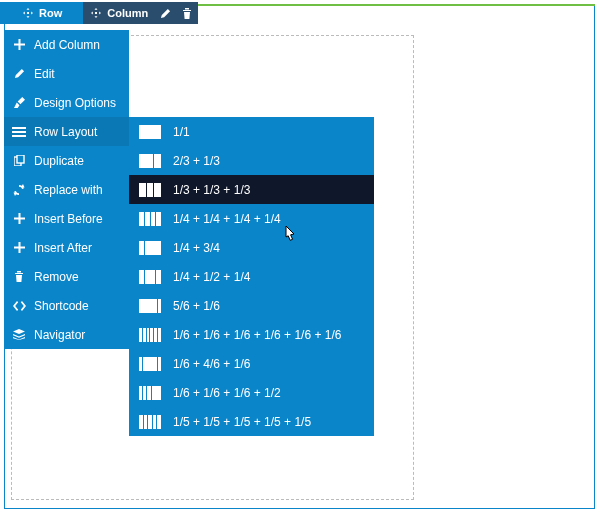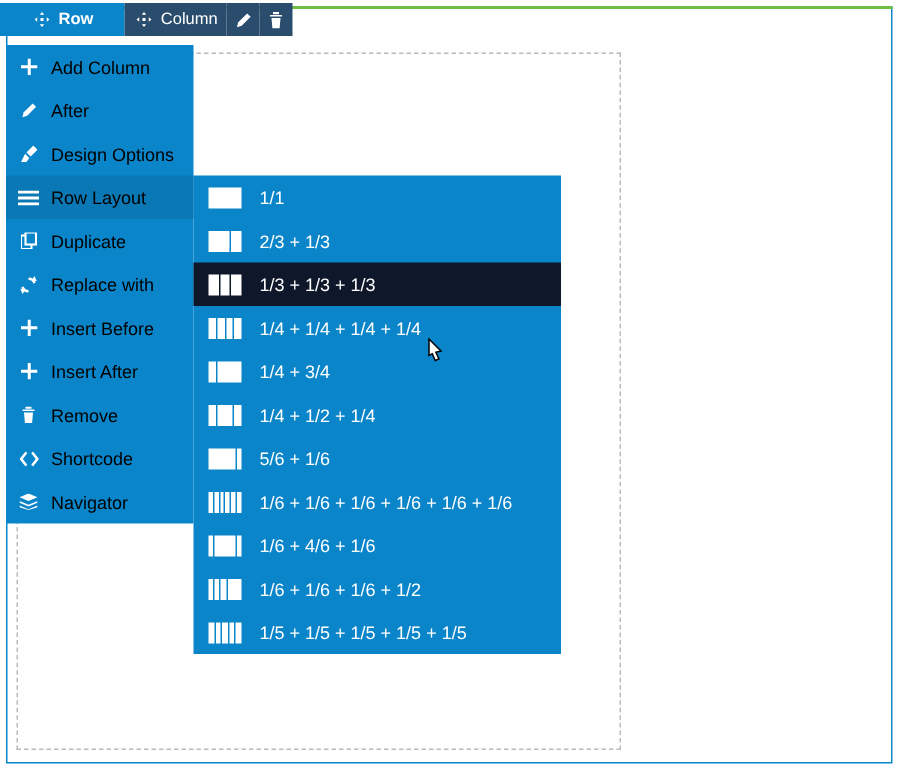--- a/index.html
+++ b/index.html
@@ -2,23 +2,23 @@
 <html><head>
 <meta charset="utf-8">
 <style>
 *{box-sizing:border-box;margin:0;padding:0}
 body{font-family:-apple-system,BlinkMacSystemFont,"Segoe UI",Arial,sans-serif;font-size:12px;background:#fff;width:599px;height:513px;position:relative;overflow:hidden}
 .canvas{position:absolute;left:4px;top:4px;right:4px;bottom:4px;border:1px solid #0b85c9}
 .canvas::before{content:"";position:absolute;top:-1px;left:-1px;right:-1px;height:2px;background:#6fbf44}
 .placeholder{position:absolute;left:6px;top:30px;right:180px;bottom:8px;border:1px dashed #bbb}
 .toolbar{position:absolute;left:0;top:2px;height:22px;display:flex;align-items:stretch;color:#fff;font-size:11px}
 .tool-row{background:#0b85c9;display:flex;align-items:center;padding:0 21px;gap:4px;font-weight:600;cursor:pointer}
-.tool-col{background:#2a4d6e;display:flex;align-items:center;padding:0 6px;gap:4px;font-weight:400;cursor:pointer}
+.tool-col{background:#2a4d6e;display:flex;align-items:center;padding:0 6px;gap:4px;font-weight:700;cursor:pointer}
 .tool-icon{background:#2a4d6e;display:flex;align-items:center;justify-content:center;width:22px;cursor:pointer}
-.menu{position:absolute;left:4px;top:30px;width:125px;background:#0b85c9;color:#000000;display:flex;flex-direction:column}
+.menu{position:absolute;left:4px;top:30px;width:125px;background:#0b85c9;color:#ffffff;display:flex;flex-direction:column}
 .menu-item{display:flex;align-items:center;height:29px;padding:0 8px;gap:8px;cursor:pointer;font-size:12px}
 .menu-item.active{background:#0a78b5}
 .ic{width:14px;height:14px;display:flex;align-items:center;justify-content:center;flex-shrink:0}
 .submenu{position:absolute;left:129px;top:117px;width:245px;background:#0b85c9;color:#fff;display:flex;flex-direction:column}
 .sub-item{display:flex;align-items:center;height:29px;padding:0 10px;gap:12px;cursor:pointer;font-size:12px}
 .sub-item.hover{background:#0f172a}
 .layout-icon{width:22px;height:14px;flex-shrink:0;display:flex;gap:1px}
 .layout-icon span{background:#fff;height:100%}
 .cursor{position:absolute;left:281px;top:225px;pointer-events:none;z-index:20}
 svg{display:block}
@@ -71,21 +71,21 @@
         </svg>
       </span>
       <span>Add Column</span>
     </div>
     <div class="menu-item">
       <span class="ic">
         <svg width="11" height="11" viewBox="0 0 12 12">
           <path d="M8.5 1l2.5 2.5-6.5 6.5L1 11l1-3.5z" fill="#fff"></path>
         </svg>
       </span>
-      <span>After</span>
+      <span>Edit</span>
     </div>
     <div class="menu-item">
       <span class="ic">
         <svg width="11" height="11" viewBox="0 0 12 12">
           <path d="M9 0l3 3-5 5-3-3zM3 6l3 3-2 3-4-0z" fill="#fff"></path>
         </svg>
       </span>
       <span>Design Options</span>
     </div>
     <div class="menu-item active">

